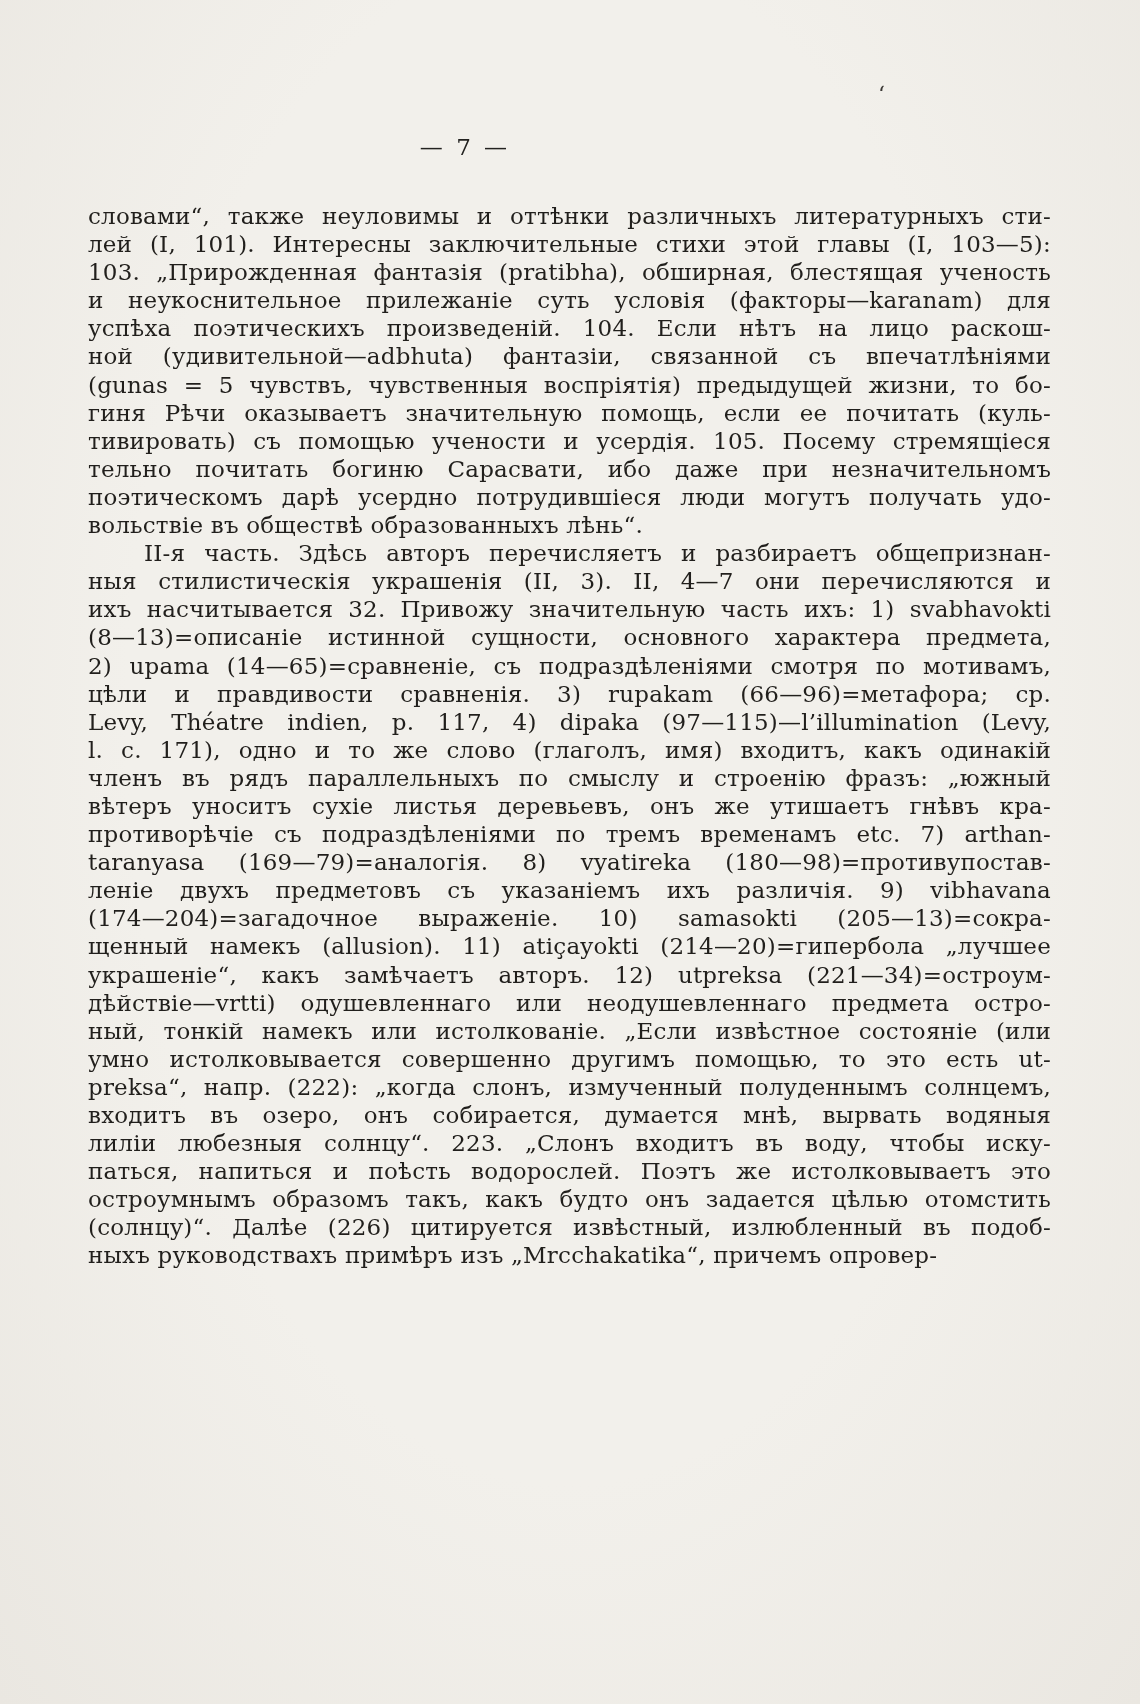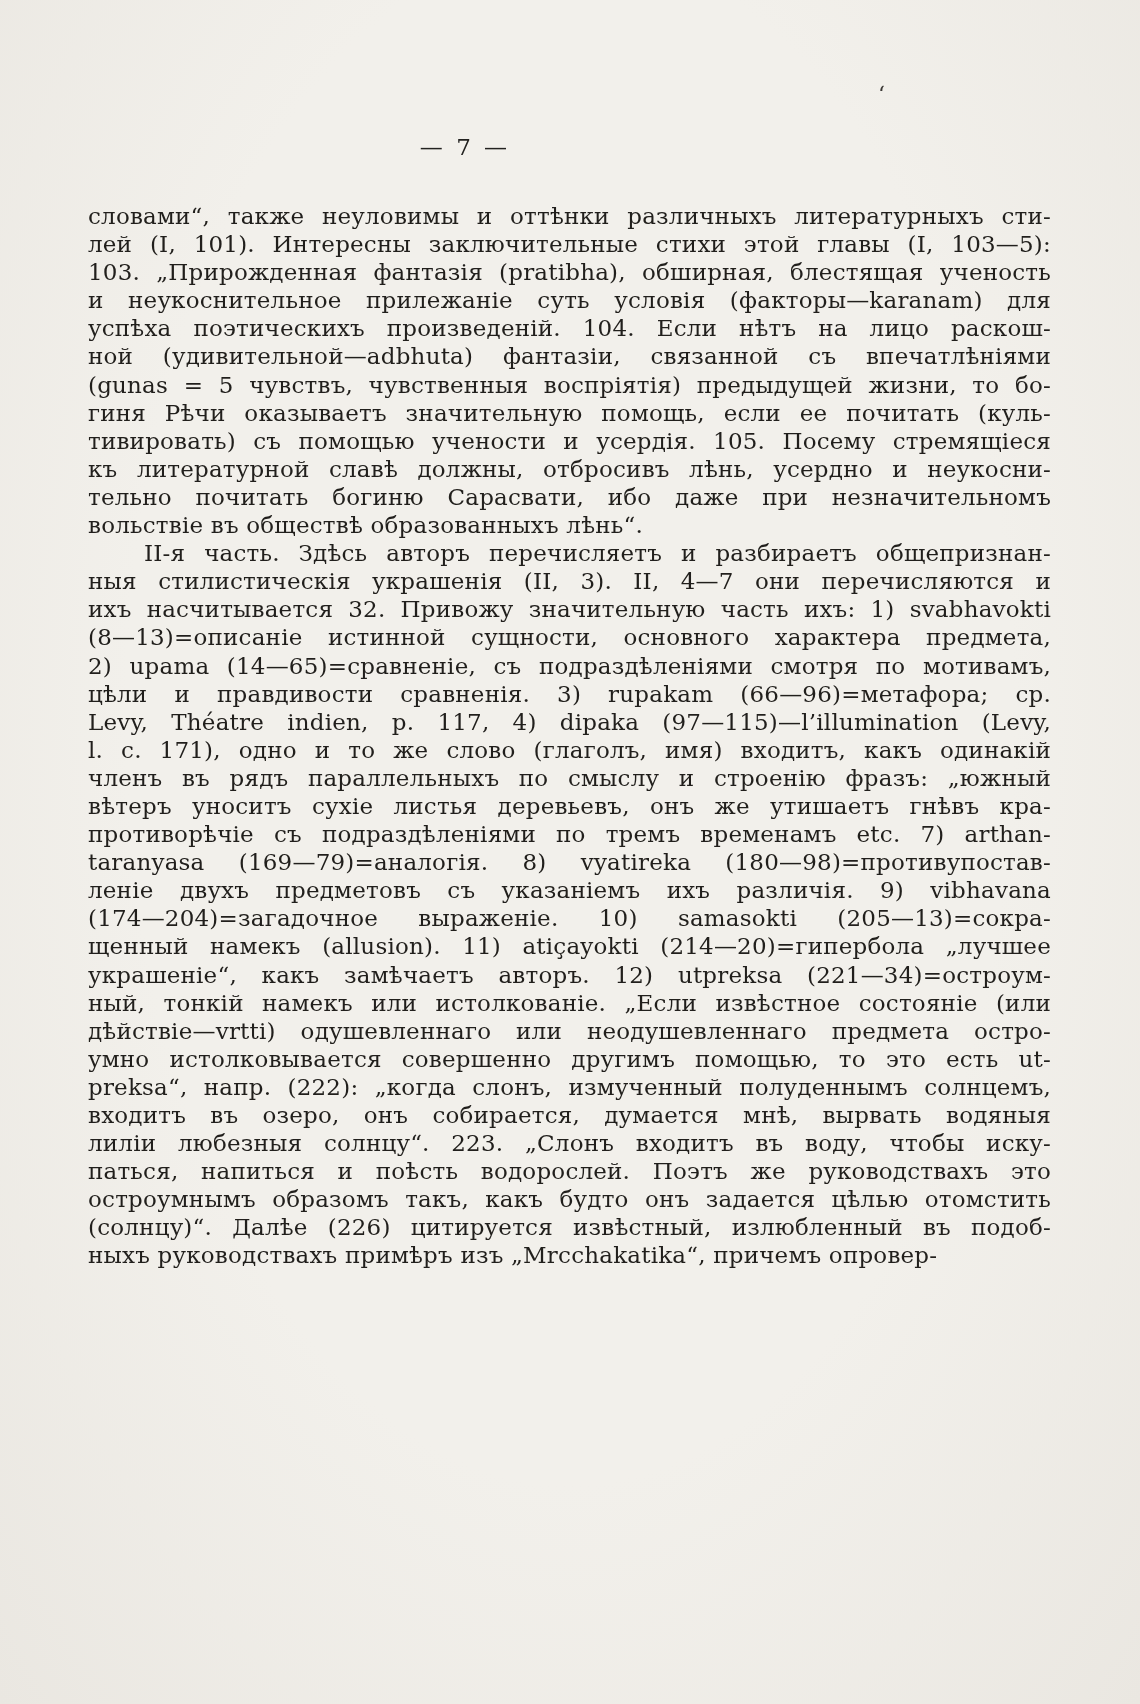--- a/index.html
+++ b/index.html
@@ -58,43 +58,43 @@
   <div class="text-block">
       <div class="line">словами“, также неуловимы и оттѣнки различныхъ литературныхъ сти-</div>
       <div class="line">лей (I, 101). Интересны заключительные стихи этой главы (I, 103—5):</div>
       <div class="line">103. „Прирожденная фантазія (pratibha), обширная, блестящая ученость</div>
       <div class="line">и неукоснительное прилежаніе суть условія (факторы—karanam) для</div>
       <div class="line">успѣха поэтическихъ произведеній. 104. Если нѣтъ на лицо раскош-</div>
       <div class="line">ной (удивительной—adbhuta) фантазіи, связанной съ впечатлѣніями</div>
       <div class="line">(gunas = 5 чувствъ, чувственныя воспріятія) предыдущей жизни, то бо-</div>
       <div class="line">гиня Рѣчи оказываетъ значительную помощь, если ее почитать (куль-</div>
       <div class="line">тивировать) съ помощью учености и усердія. 105. Посему стремящіеся</div>
-      <div class="line">къ литературной славѣ должны, отбросивъ лѣнь, усердно и неукосни-</div>
       <div class="line">тельно почитать богиню Сарасвати, ибо даже при незначительномъ</div>
+      <div class="line">поэтическомъ дарѣ усердно потрудившіеся люди могутъ получать удо-</div>
       <div class="line para-end">вольствіе въ обществѣ образованныхъ лѣнь“.</div>
       <div class="line indent">II-я часть. Здѣсь авторъ перечисляетъ и разбираетъ общепризнан-</div>
       <div class="line">ныя стилистическія украшенія (II, 3). II, 4—7 они перечисляются и</div>
       <div class="line">ихъ насчитывается 32. Привожу значительную часть ихъ: 1) svabhavokti</div>
       <div class="line">(8—13)=описаніе истинной сущности, основного характера предмета,</div>
       <div class="line">2) upama (14—65)=сравненіе, съ подраздѣленіями смотря по мотивамъ,</div>
       <div class="line">цѣли и правдивости сравненія. 3) rupakam (66—96)=метафора; ср.</div>
       <div class="line">Levy, Théatre indien, p. 117, 4) dipaka (97—115)—l’illumination (Levy,</div>
       <div class="line">l. c. 171), одно и то же слово (глаголъ, имя) входитъ, какъ одинакій</div>
       <div class="line">членъ въ рядъ параллельныхъ по смыслу и строенію фразъ: „южный</div>
       <div class="line">вѣтеръ уноситъ сухіе листья деревьевъ, онъ же утишаетъ гнѣвъ кра-</div>
       <div class="line">противорѣчіе съ подраздѣленіями по тремъ временамъ etc. 7) arthan-</div>
       <div class="line">taranyasa (169—79)=аналогія. 8) vyatireka (180—98)=противупостав-</div>
       <div class="line">леніе двухъ предметовъ съ указаніемъ ихъ различія. 9) vibhavana</div>
       <div class="line">(174—204)=загадочное выраженіе. 10) samasokti (205—13)=сокра-</div>
       <div class="line">щенный намекъ (allusion). 11) atiçayokti (214—20)=гипербола „лучшее</div>
       <div class="line">украшеніе“, какъ замѣчаетъ авторъ. 12) utpreksa (221—34)=остроум-</div>
+      <div class="line">дѣйствіе—vrtti) одушевленнаго или неодушевленнаго предмета остро-</div>
       <div class="line">ный, тонкій намекъ или истолкованіе. „Если извѣстное состояніе (или</div>
-      <div class="line">дѣйствіе—vrtti) одушевленнаго или неодушевленнаго предмета остро-</div>
       <div class="line">умно истолковывается совершенно другимъ помощью, то это есть ut-</div>
       <div class="line">preksa“, напр. (222): „когда слонъ, измученный полуденнымъ солнцемъ,</div>
       <div class="line">входитъ въ озеро, онъ собирается, думается мнѣ, вырвать водяныя</div>
       <div class="line">лиліи любезныя солнцу“. 223. „Слонъ входитъ въ воду, чтобы иску-</div>
-      <div class="line">паться, напиться и поѣсть водорослей. Поэтъ же руководствахъ это</div>
+      <div class="line">паться, напиться и поѣсть водорослей. Поэтъ же истолковываетъ это</div>
       <div class="line">остроумнымъ образомъ такъ, какъ будто онъ задается цѣлью отомстить</div>
       <div class="line">(солнцу)“. Далѣе (226) цитируется извѣстный, излюбленный въ подоб-</div>
       <div class="line para-end">ныхъ руководствахъ примѣръ изъ „Mrcchakatika“, причемъ опровер-</div>
     </div>
 </div>
 
 </body></html>

